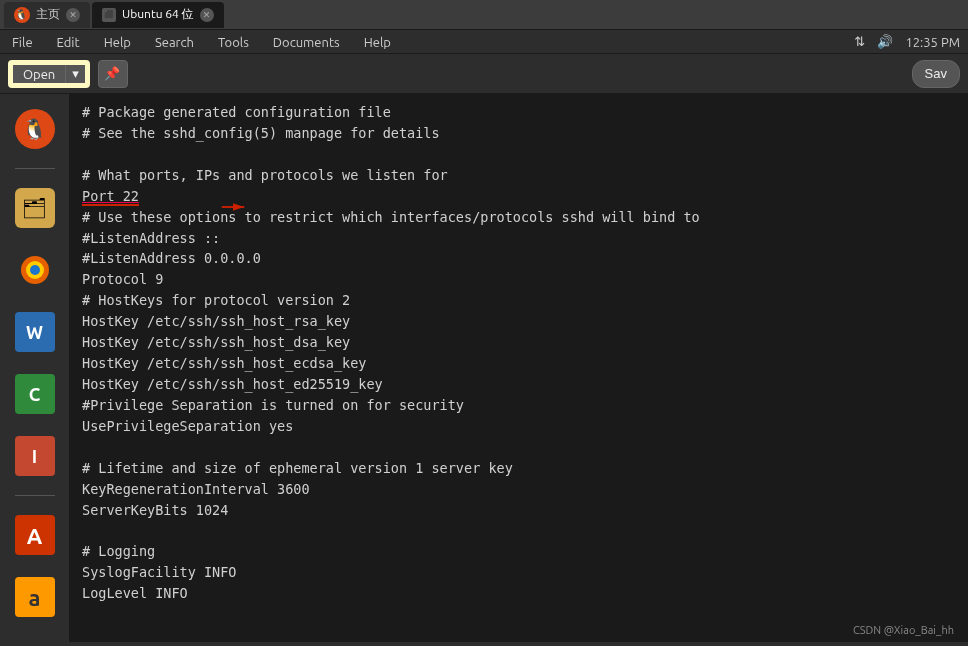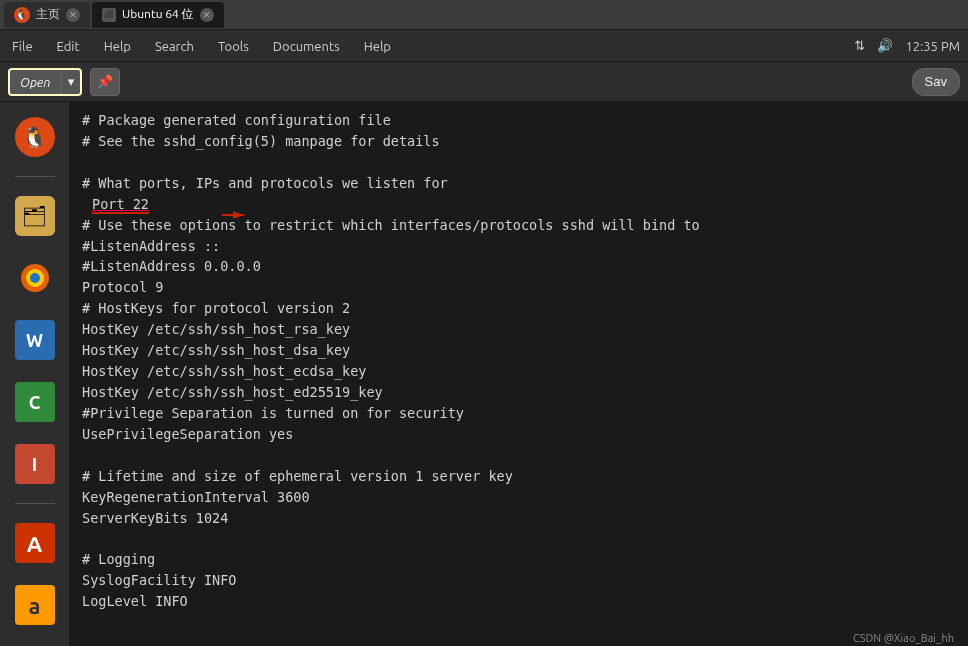--- a/index.html
+++ b/index.html
@@ -52,21 +52,21 @@
       background: #dd4814;
       display: flex; align-items: center; justify-content: center;
       font-size: 10px; color: white;
     }
 
     
     .menu-bar {
       display: flex;
       align-items: center;
       background: #2d2d2d;
-      height: 32px;
+      height: 24px;
       padding: 0 8px;
       border-bottom: 1px solid #1a1a1a;
       gap: 16px;
     }
     .menu-item {
       font-size: 13px;
       color: #ccc;
       cursor: pointer;
       padding: 2px 4px;
     }
@@ -87,28 +87,27 @@
       background: #2d2d2d;
       height: 40px;
       padding: 0 8px;
       border-bottom: 1px solid #1a1a1a;
       gap: 8px;
     }
     .open-btn {
       display: flex;
       align-items: center;
       background: #555;
-      border: 2px solid #fef9c3;
+      border: 5px solid #fef9c3;
       border-radius: 4px;
       height: 28px;
       color: #eee;
       font-size: 13px;
       cursor: pointer;
       overflow: hidden;
-      font-style: italic;
     }
     .open-btn-label {
       padding: 0 10px;
     }
     .open-btn-arrow {
       padding: 0 6px;
       border-left: 1px solid #666;
       height: 100%;
       display: flex;
       align-items: center;
@@ -202,21 +201,20 @@
       color: #d0d0d0;
       line-height: 1.55;
       white-space: pre;
     }
     .highlight-port {
       color: #d0d0d0;
       text-decoration: underline;
       text-decoration-color: #e05;
       text-decoration-style: solid;
       border-bottom: 2px solid #cc2200;
-      margin-left: 10px;
     }
     .arrow-annotation {
       position: absolute;
       top: 105px;
       left: 148px;
       width: 30px;
       height: 16px;
       pointer-events: none;
     }
 

